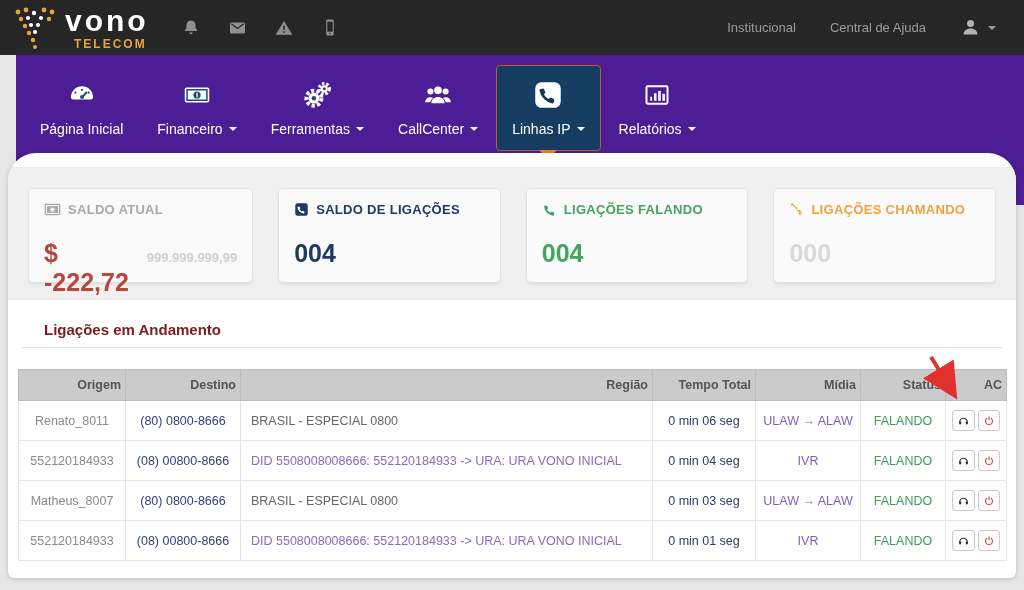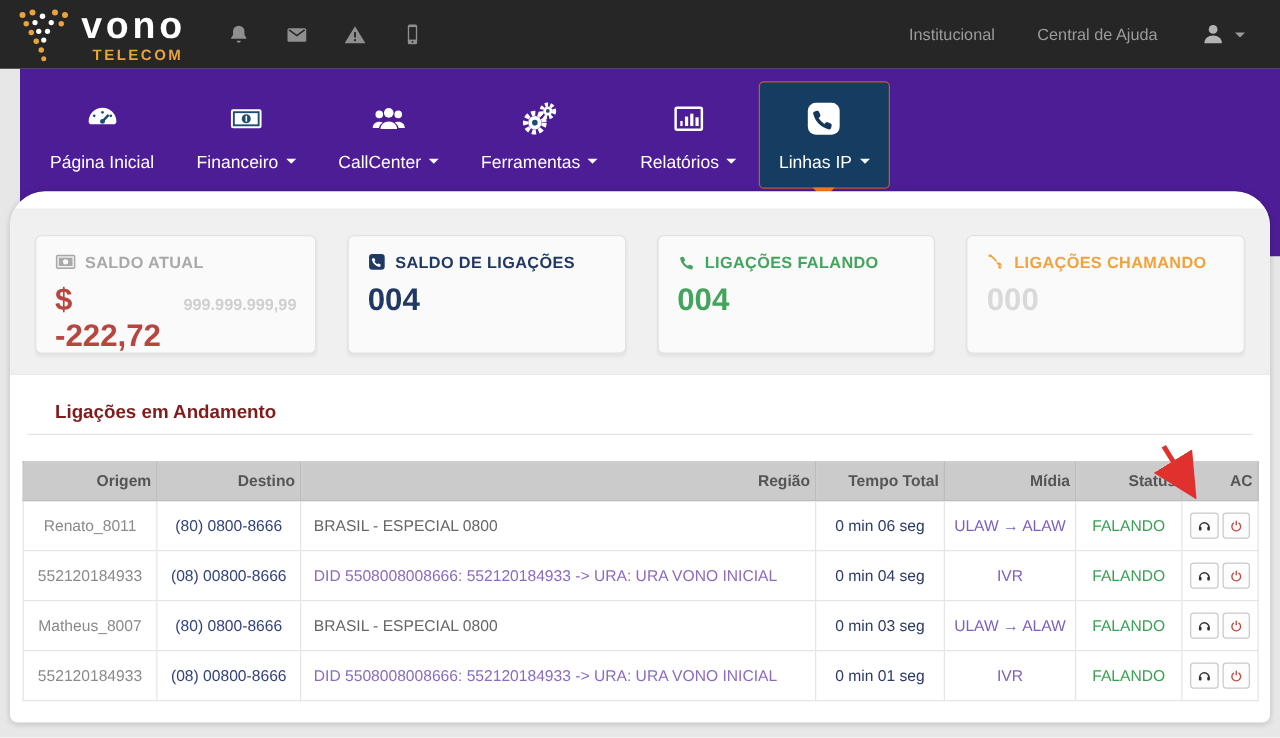--- a/index.html
+++ b/index.html
@@ -57,21 +57,21 @@
   }
   .stats-strip {
     margin-top:14px; background:#f0f0f0; border-top:1px solid #ebebeb; border-bottom:1px solid #ebebeb;
     padding:20px 20px 16px; display:flex; gap:25px;
   }
   .stat-card {
     flex:1; background:#fafafa; border:1px solid #e2e2e2; border-radius:5px;
     padding:13px 15px; height:95px; box-shadow:0 2px 2px rgba(0,0,0,.05);
   }
   .stat-title { display:flex; align-items:center; gap:7px; font-size:13px; font-weight:bold; letter-spacing:.3px; }
-  .stat-value { margin-top:9px; font-size:25px; font-weight:bold; display:flex; align-items:baseline; gap:18px; }
+  .stat-value { margin-top:22px; font-size:25px; font-weight:bold; display:flex; align-items:baseline; gap:18px; }
   .c-gray  { color:#a9a9a9; }
   .c-red   { color:#b7463e; }
   .c-navy  { color:#1f3864; }
   .c-green { color:#43a45e; }
   .c-orange{ color:#efa33f; }
   .c-ghost { color:#d9d9d9; }
   .stat-extra { font-size:13px; font-weight:bold; color:#cfcfcf; }
 
   .section-title { margin:21px 36px 0; color:#7f1d1d; font-size:15px; font-weight:bold; }
   .section-rule { border:none; border-top:1px solid #e5e5e5; margin:9px 14px 0; }
@@ -204,81 +204,81 @@
         </svg>
       </span>
       <span class="nav-label">
           <span>Financeiro</span>
           <span class="caret"></span>
         </span>
     </div>
 
     <div class="nav-item">
       <span class="nav-icon">
+        <svg width="32" height="30" viewBox="0 0 24 24">
+          <circle cx="9.5" cy="14.5" r="6" fill="none" stroke="#fff" stroke-width="3.2" stroke-dasharray="2.6 1.7"></circle>
+          <circle cx="9.5" cy="14.5" r="4.3" fill="#fff"></circle>
+            <circle cx="9.5" cy="14.5" r="1.8" fill="#1e4d74"></circle>
+          <circle cx="17.8" cy="7" r="4.1" fill="none" stroke="#fff" stroke-width="2.5" stroke-dasharray="2 1.4"></circle>
+          <circle cx="17.8" cy="7" r="2.9" fill="#fff"></circle>
+            <circle cx="17.8" cy="7" r="1.2" fill="#1e4d74"></circle>
+        </svg>
+      </span>
+      <span class="nav-label">
+          <span>Ferramentas</span>
+          <span class="caret"></span>
+        </span>
+    </div>
+
+    <div class="nav-item">
+      <span class="nav-icon">
         <svg width="32" height="28" viewBox="0 0 24 24" fill="#fff">
           <circle cx="5.5" cy="9" r="2.6"></circle>
             <path d="M1 18.3c0-2.6 2-4.3 4.5-4.3.9 0 1.7.2 2.4.6-1.5 1-2.4 2.4-2.6 3.7z"></path>
           <circle cx="18.5" cy="9" r="2.6"></circle>
             <path d="M23 18.3c0-2.6-2-4.3-4.5-4.3-.9 0-1.7.2-2.4.6 1.5 1 2.4 2.4 2.6 3.7z"></path>
           <circle cx="12" cy="8" r="3.3"></circle>
             <path d="M6.3 19c0-3.1 2.6-5.2 5.7-5.2s5.7 2.1 5.7 5.2z"></path>
         </svg>
       </span>
       <span class="nav-label">
           <span>CallCenter</span>
           <span class="caret"></span>
         </span>
     </div>
 
-    <div class="nav-item">
-      <span class="nav-icon">
-        <svg width="32" height="30" viewBox="0 0 24 24">
-          <circle cx="9.5" cy="14.5" r="6" fill="none" stroke="#fff" stroke-width="3.2" stroke-dasharray="2.6 1.7"></circle>
-          <circle cx="9.5" cy="14.5" r="4.3" fill="#fff"></circle>
-            <circle cx="9.5" cy="14.5" r="1.8" fill="#1e4d74"></circle>
-          <circle cx="17.8" cy="7" r="4.1" fill="none" stroke="#fff" stroke-width="2.5" stroke-dasharray="2 1.4"></circle>
-          <circle cx="17.8" cy="7" r="2.9" fill="#fff"></circle>
-            <circle cx="17.8" cy="7" r="1.2" fill="#1e4d74"></circle>
-        </svg>
-      </span>
-      <span class="nav-label">
-          <span>Ferramentas</span>
+
+    <div class="nav-item active">
+      <span class="nav-icon">
+        <svg width="34" height="34" viewBox="0 0 24 24">
+          <rect x="3" y="3" width="18" height="18" rx="4.5" fill="#fff"></rect>
+          <path d="M15.9 14.7l-1.7-.75a.95.95 0 0 0-1.05.2l-.75.75a8.8 8.8 0 0 1-3.3-3.3l.75-.75a.95.95 0 0 0 .2-1.05L9.3 8.1a1 1 0 0 0-1.15-.57l-1.35.32a1.05 1.05 0 0 0-.8 1.1 11.6 11.6 0 0 0 9.05 9.05 1.05 1.05 0 0 0 1.1-.8l.32-1.35a1 1 0 0 0-.57-1.15z" fill="#16365c"></path>
+        </svg>
+      </span>
+      <span class="nav-label">
+          <span>Linhas IP</span>
           <span class="caret"></span>
         </span>
-    </div>
-
+      <span class="pointer"></span>
+    </div>
 
     <div class="nav-item">
       <span class="nav-icon">
         <svg width="30" height="28" viewBox="0 0 24 24">
           <rect x="3" y="4.5" width="18" height="15" rx="1" fill="none" stroke="#fff" stroke-width="1.7"></rect>
           <rect x="6.2" y="13.5" width="1.6" height="3.5" fill="#fff"></rect>
           <rect x="9.4" y="10.5" width="2.2" height="6.5" fill="#fff"></rect>
           <rect x="13" y="8.5" width="2.2" height="8.5" fill="#fff"></rect>
           <rect x="16.6" y="11" width="2.2" height="6" fill="#fff"></rect>
         </svg>
       </span>
       <span class="nav-label">
           <span>Relatórios</span>
           <span class="caret"></span>
         </span>
-    </div>
-
-    <div class="nav-item active">
-      <span class="nav-icon">
-        <svg width="34" height="34" viewBox="0 0 24 24">
-          <rect x="3" y="3" width="18" height="18" rx="4.5" fill="#fff"></rect>
-          <path d="M15.9 14.7l-1.7-.75a.95.95 0 0 0-1.05.2l-.75.75a8.8 8.8 0 0 1-3.3-3.3l.75-.75a.95.95 0 0 0 .2-1.05L9.3 8.1a1 1 0 0 0-1.15-.57l-1.35.32a1.05 1.05 0 0 0-.8 1.1 11.6 11.6 0 0 0 9.05 9.05 1.05 1.05 0 0 0 1.1-.8l.32-1.35a1 1 0 0 0-.57-1.15z" fill="#16365c"></path>
-        </svg>
-      </span>
-      <span class="nav-label">
-          <span>Linhas IP</span>
-          <span class="caret"></span>
-        </span>
-      <span class="pointer"></span>
     </div>
 
   </div>
 </div>
 
 <div class="panel">
 
   <div class="stats-strip">
 
     <div class="stat-card">

